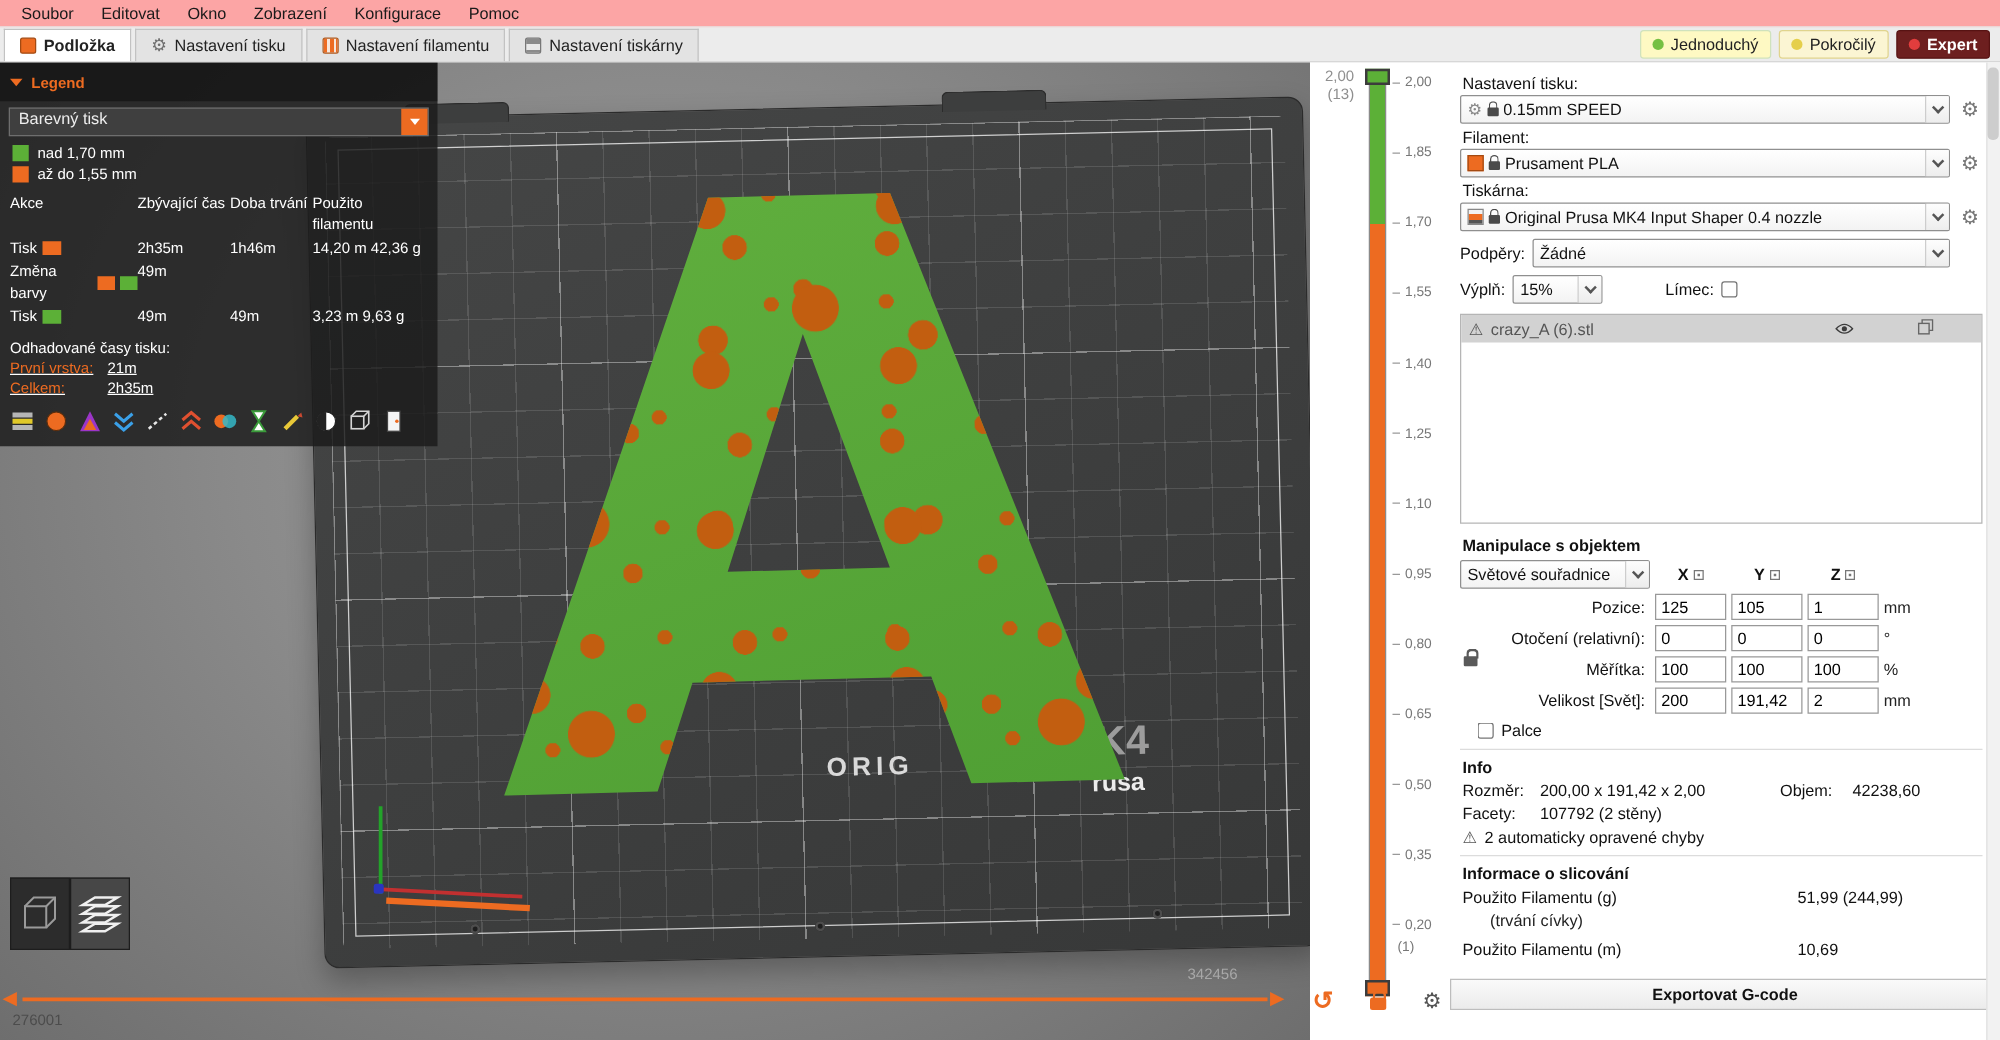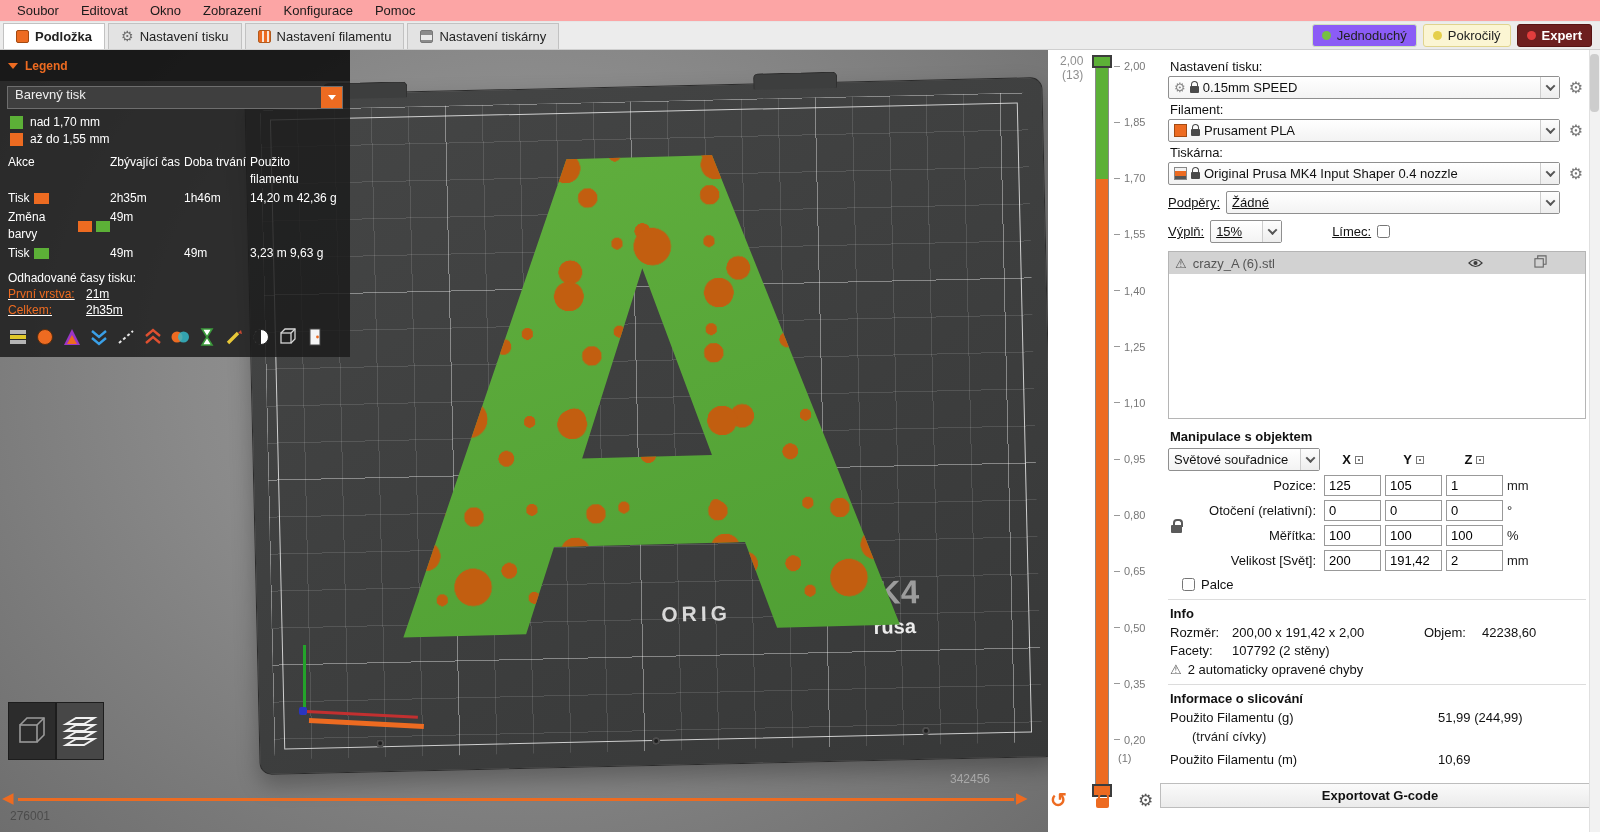--- a/index.html
+++ b/index.html
@@ -15,21 +15,21 @@
   .tab { display:flex; align-items:center; gap:6px; height:26px; padding:0 12px; font-size:13px; color:#222; background:#e3e3e3; border:1px solid #c2c2c2; border-bottom:none; margin-left:3px; }
   .tab.selected { background:#fff; font-weight:bold; }
   .tico { width:13px; height:13px; display:inline-block; border-radius:2px; }
   .tico-bed { background:#ED6B21; border:1px solid #a34a12; }
   .tico-gear { font-size:14px; color:#707070; width:auto; line-height:13px; }
   .tico-fil { background:repeating-linear-gradient(90deg,#ED6B21 0 3px,#f7e6da 3px 5px); border:1px solid #b15a1e; }
   .tico-printer { background:linear-gradient(180deg,#8b8b8b 0 4px,#e9e9e9 4px 9px,#8b8b8b 9px); border:1px solid #777; }
   #modes { margin-left:auto; display:flex; align-items:center; gap:6px; padding-right:8px; height:28px; }
   .mode { display:flex; align-items:center; gap:6px; font-size:13px; padding:3px 9px; border-radius:3px; border:1px solid transparent; }
   .mode-dot { width:9px; height:9px; border-radius:50%; }
-  .mode-simple { background:#8b5cf6; border-color:#cfe2bd; color:#222; }
+  .mode-simple { background:#fef9c3; border-color:#cfe2bd; color:#222; }
   .mode-advanced { background:#fbf5d3; border-color:#e0d48e; color:#222; }
   .mode-expert { background:#6d1f1f; border-color:#571313; color:#fff; font-weight:bold; }
 
   
   #viewport { position:absolute; left:0; top:50px; width:1048px; height:782px; overflow:hidden;
     background:radial-gradient(ellipse at 50% 40%, #9b9b9b 0%, #8a8a8a 45%, #6e6e6e 100%); }
 
   
   #bed { position:absolute; left:252px; top:36px; width:798px; height:680px; background:linear-gradient(150deg,#454646,#373838); border:1px solid #2b2b2b; border-radius:12px; transform:rotate(-1.3deg); box-shadow:0 10px 22px rgba(0,0,0,.28); }
   .bed-tab { position:absolute; top:-11px; width:84px; height:16px; background:#3d3e3e; border:1px solid #2b2b2b; border-bottom:none; border-radius:5px 5px 0 0; }
@@ -107,21 +107,21 @@
   .combo .ctext { flex:1; white-space:nowrap; overflow:hidden; }
   .combo-arrow { width:19px; align-self:stretch; border-left:1px solid #cdcdcd; display:flex; align-items:center; justify-content:center; background:linear-gradient(#fdfdfd,#ededed); }
   .chev { width:7px; height:7px; border-right:2px solid #555; border-bottom:2px solid #555; transform:rotate(45deg) translate(-1px,-1px); }
   .gearbtn { width:20px; font-size:16px; color:#777; text-align:center; cursor:pointer; }
   .mlock { position:relative; width:9px; height:7px; background:#4a4a4a; border-radius:1px; flex:none; margin-top:3px; }
   .mlock::before { content:""; position:absolute; left:1px; top:-5px; width:5px; height:5px; border:1.5px solid #4a4a4a; border-bottom:none; border-radius:4px 4px 0 0; }
   .sw { width:13px; height:13px; flex:none; }
   .sw-gear { font-size:13px; color:#888; line-height:13px; width:auto; }
   .sw-fil { background:#ED6B21; border:1px solid #a34a12; }
   .sw-prn { background:linear-gradient(180deg,#f2f2f2 0 30%,#ED6B21 30% 72%,#555 72%); border:1px solid #888; }
-  .inline-row { display:flex; align-items:center; margin-top:6px; gap:6px;text-decoration:underline; }
+  .inline-row { display:flex; align-items:center; margin-top:6px; gap:6px; }
   .inline-row .lbl { white-space:nowrap; }
 
   
   #objtable { margin-top:8px; border:1px solid #b5b5b5; height:168px; position:relative; }
   #objhead { display:flex; height:22px; align-items:center; border-bottom:1px solid #e2e2e2; }
   #objhead .h-name { padding-left:12px; flex:1; }
   #objhead .h-edit { width:120px; text-align:center; }
   #objrow { display:flex; align-items:center; height:22px; background:#d2d2d2; cursor:pointer; }
   #objrow .warn { margin-left:6px; color:#555; font-size:13px; }
   #objrow .oname { margin-left:6px; color:#555; flex:1; }

